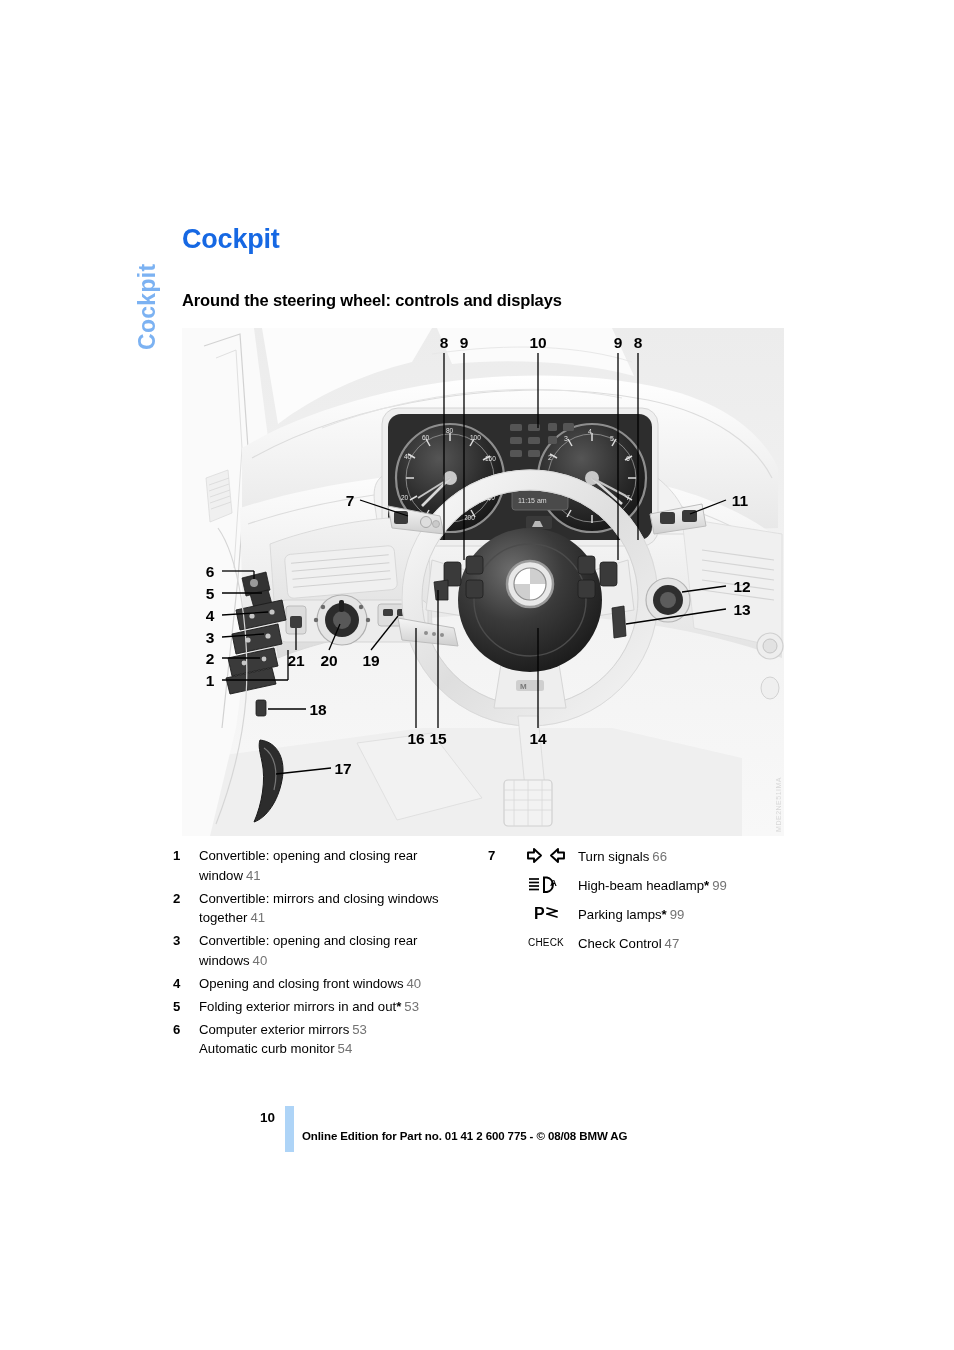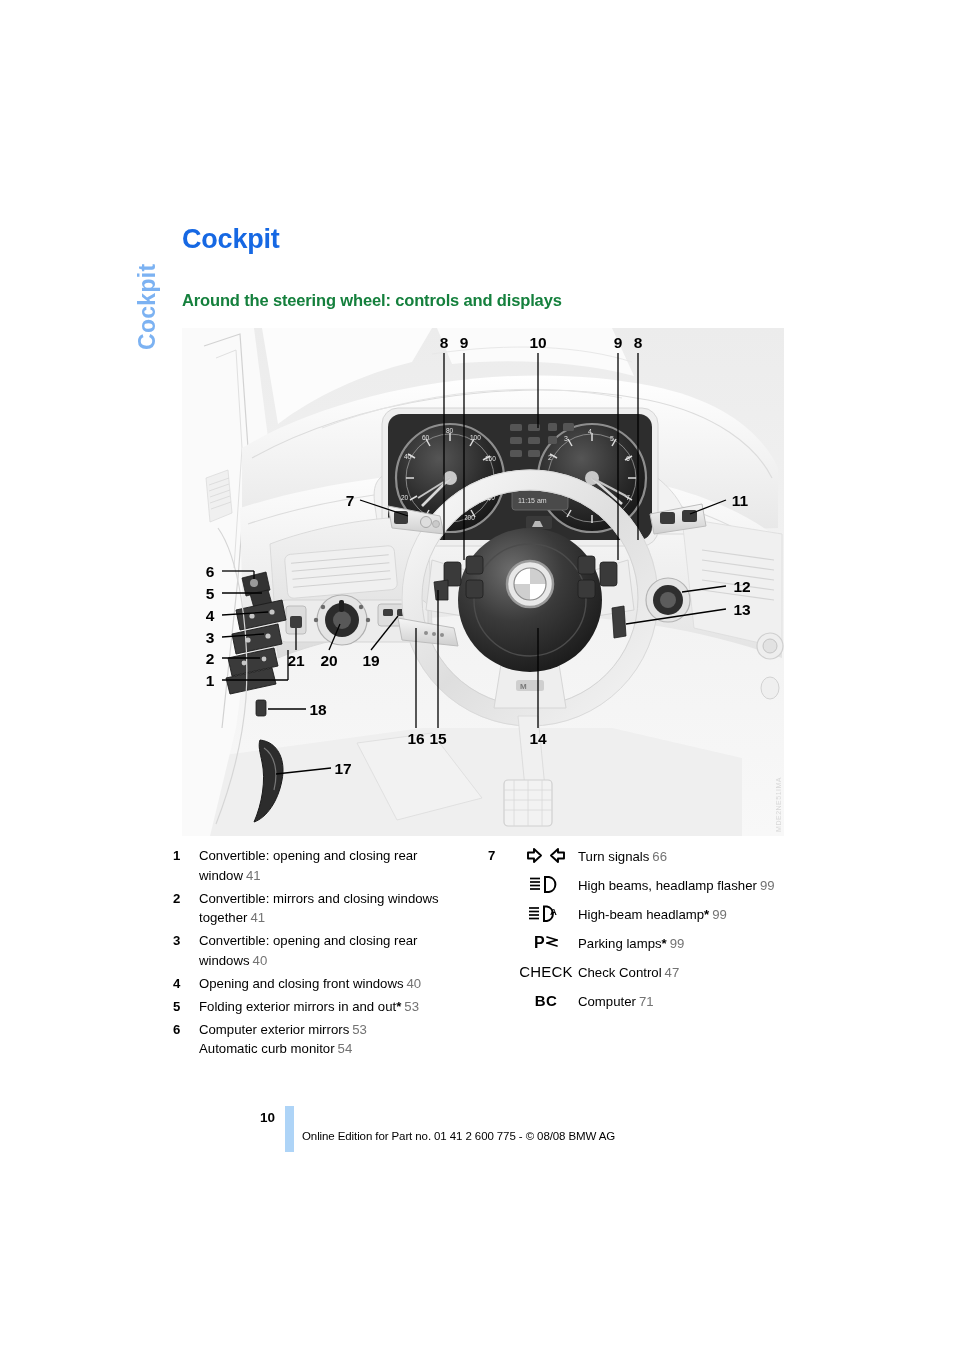--- a/index.html
+++ b/index.html
@@ -46,21 +46,21 @@
     font-weight: bold;
     color: #1668e3;
     letter-spacing: -0.2px;
   }
   #section-title {
     position: absolute;
     left: 182px;
     top: 291px;
     font-size: 16.5px;
     font-weight: bold;
-    color: #15803d;
+    color: #000000;
     letter-spacing: -0.15px;
   }
 
   
   #figure {
     position: absolute;
     left: 182px;
     top: 328px;
     width: 602px;
     height: 508px;
@@ -111,21 +111,21 @@
   .icon-cell {
     width: 64px;
     flex: 0 0 64px;
     display: flex;
     align-items: center;
     justify-content: center;
     height: 19px;
   }
   .icon-cell svg { display: block; }
   .icon-text-word {
-    font-size: 15px;
+    font-size: 10px;
     letter-spacing: 0.2px;
   }
   .icon-text-bc {
     font-size: 15px;
     font-weight: bold;
     letter-spacing: 0.5px;
   }
   .r-label { flex: 1 1 auto; padding-top: 1px; }
 
   
@@ -142,21 +142,21 @@
     top: 1106px;
     width: 9px;
     height: 46px;
     background: #aed4f7;
   }
   #footer-note {
     position: absolute;
     left: 302px;
     top: 1130px;
     font-size: 11.5px;
-    font-weight: normal;
+    font-weight: bold;
     letter-spacing: -0.1px;
     text-align: center;
   }
 </style>
 </head>
 <body>
 
 <div id="side-tab">
   <div class="side-tab-text">Cockpit</div>
 </div>
@@ -599,37 +599,20 @@
       <svg width="40" height="17" viewBox="0 0 40 17">
         <path d="M15 8.5 L8 2 L8 5.5 L2 5.5 L2 11.5 L8 11.5 L8 15 Z" fill="none" stroke="#000" stroke-width="1.9" stroke-linejoin="round"></path>
         <path d="M25 8.5 L32 2 L32 5.5 L38 5.5 L38 11.5 L32 11.5 L32 15 Z" fill="none" stroke="#000" stroke-width="1.9" stroke-linejoin="round"></path>
       </svg>
     </div>
     <div class="r-label">
       <span>Turn signals</span><span class="pref">66</span>
     </div>
   </div>
 
-  <div class="legend-item">
-    <div class="legend-num"></div>
-    <div class="icon-cell">
-      <svg width="40" height="19" viewBox="0 0 40 19">
-        <g stroke="#000" stroke-width="1.7" stroke-linecap="butt">
-          <line x1="4" y1="3.5" x2="14" y2="3.5"></line>
-          <line x1="4" y1="7" x2="14" y2="7"></line>
-          <line x1="4" y1="10.5" x2="14" y2="10.5"></line>
-          <line x1="4" y1="14" x2="14" y2="14"></line>
-        </g>
-        <path d="M19 2 L23 2 A7.6 7.6 0 0 1 23 17 L19 17 Z" fill="none" stroke="#000" stroke-width="2"></path>
-      </svg>
-    </div>
-    <div class="r-label">
-      <span>High beams, headlamp flasher</span><span class="pref">99</span>
-    </div>
-  </div>
 
   <div class="legend-item">
     <div class="legend-num"></div>
     <div class="icon-cell">
       <svg width="40" height="19" viewBox="0 0 40 19">
         <g stroke="#000" stroke-width="1.7">
           <line x1="3" y1="4" x2="13" y2="4"></line>
           <line x1="3" y1="7.5" x2="13" y2="7.5"></line>
           <line x1="3" y1="11" x2="13" y2="11"></line>
           <line x1="3" y1="14.5" x2="13" y2="14.5"></line>
@@ -663,26 +646,17 @@
   <div class="legend-item">
     <div class="legend-num"></div>
     <div class="icon-cell">
       <span class="icon-text-word">CHECK</span>
     </div>
     <div class="r-label">
       <span>Check Control</span><span class="pref">47</span>
     </div>
   </div>
 
-  <div class="legend-item">
-    <div class="legend-num"></div>
-    <div class="icon-cell">
-      <span class="icon-text-bc">BC</span>
-    </div>
-    <div class="r-label">
-      <span>Computer</span><span class="pref">71</span>
-    </div>
-  </div>
 </div>
 
 <div id="footer-pageno">10</div>
 <div id="footer-bar"></div>
 <div id="footer-note">Online Edition for Part no. 01 41 2 600 775 - © 08/08 BMW AG</div>
 
 </body></html>

